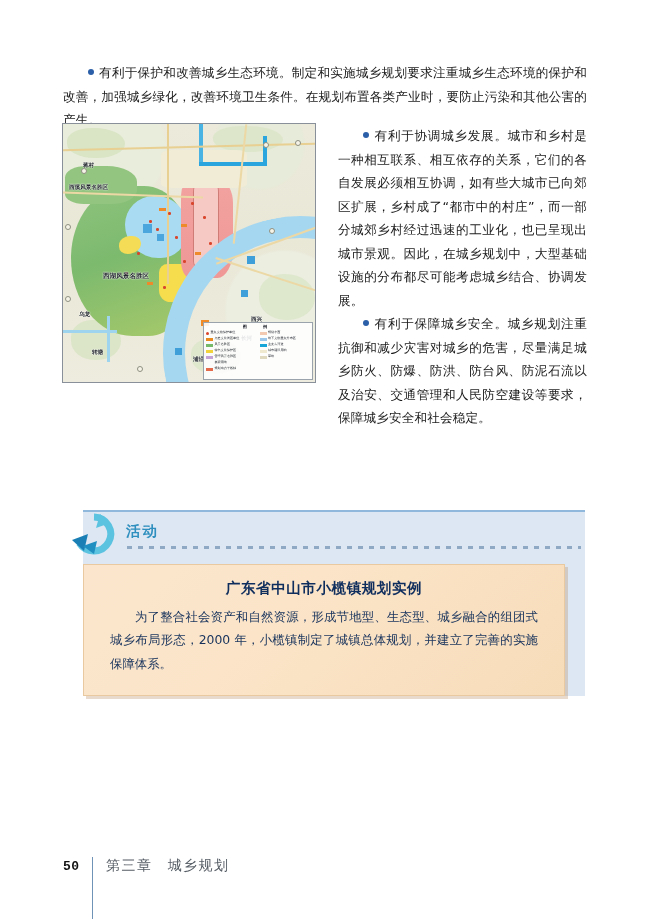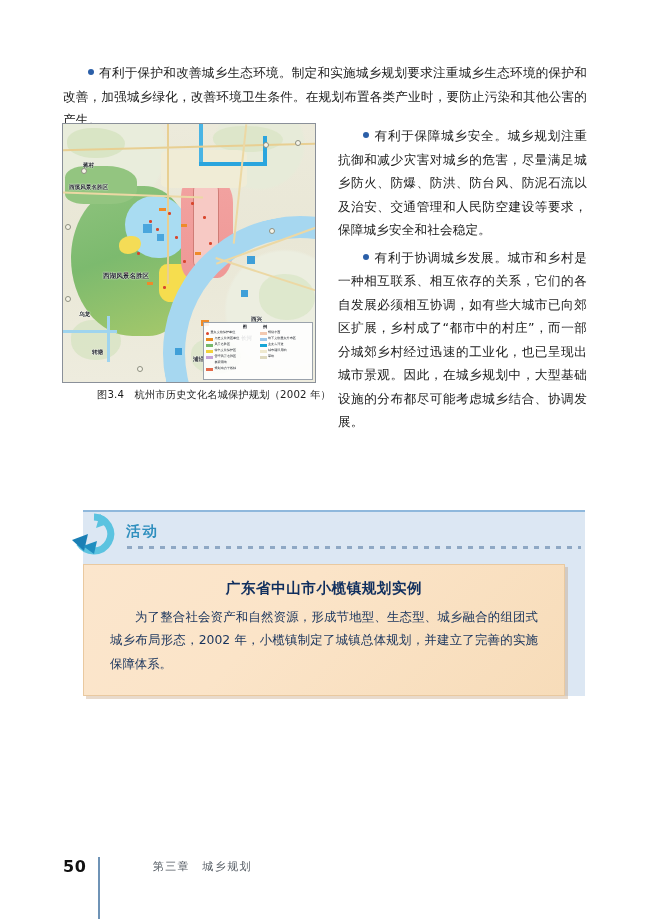--- a/index.html
+++ b/index.html
@@ -225,38 +225,38 @@
   
   #footer {
     position: absolute;
     left: 63px;
     top: 855px;
     display: flex;
     align-items: center;
     height: 22px;
   }
   #page-number {
-    font-size: 16px;
+    font-size: 13px;
     font-weight: bold;
     color: #111;
     letter-spacing: .5px;
+    font-family: Liberation Mono, monospace;
   }
   #footer-rule {
     width: 1.5px;
     background: #6f93b6;
     height: 62px;
     margin: 0 13px 0 12px;
     position: relative;
     top: 22px;
   }
   #footer-chapter {
-    font-size: 11px;
+    font-size: 14px;
     color: #555c64;
     letter-spacing: 1.4px;
-    margin-left: 40px;
   }
 </style>
 </head>
 <body>
 
 <div class="page">
 
   <div id="para-top" class="body-text indent">
     <span class="bullet-dot"></span><span>有利于保护和改善城乡生态环境。制定和实施城乡规划要求注重城乡生态环境的保护和改善，加强城乡绿化，改善环境卫生条件。在规划布置各类产业时，要防止污染和其他公害的产生。</span>
   </div>
@@ -414,49 +414,48 @@
               </div>
               <div class="lg-row">
                 <span class="lg-sw" style="background: rgb(222, 217, 191);"></span>
                 <span class="lg-tx">草地</span>
               </div>
             </div>
         </div>
       </div>
     </div>
 
-    <div id="fig-caption">图3.4　杭州市历史文化名城保护规划（2002 年）</div>
   </div>
 
   <div id="col-right">
+    <div class="body-text indent">
+      <span class="bullet-dot"></span><span>有利于协调城乡发展。城市和乡村是一种相互联系、相互依存的关系，它们的各自发展必须相互协调，如有些大城市已向郊区扩展，乡村成了“都市中的村庄”，而一部分城郊乡村经过迅速的工业化，也已呈现出城市景观。因此，在城乡规划中，大型基础设施的分布都尽可能考虑城乡结合、协调发展。</span>
+    </div>
     <div class="body-text indent" style="margin-bottom:4px;">
       <span class="bullet-dot"></span><span>有利于保障城乡安全。城乡规划注重抗御和减少灾害对城乡的危害，尽量满足城乡防火、防爆、防洪、防台风、防泥石流以及治安、交通管理和人民防空建设等要求，保障城乡安全和社会稳定。</span>
-    </div>
-    <div class="body-text indent">
-      <span class="bullet-dot"></span><span>有利于协调城乡发展。城市和乡村是一种相互联系、相互依存的关系，它们的各自发展必须相互协调，如有些大城市已向郊区扩展，乡村成了“都市中的村庄”，而一部分城郊乡村经过迅速的工业化，也已呈现出城市景观。因此，在城乡规划中，大型基础设施的分布都尽可能考虑城乡结合、协调发展。</span>
     </div>
   </div>
 
 
   <div id="activity-box">
     <div id="activity-header">
       <svg id="cycle-icon" viewBox="0 0 48 48">
         <path d="M24 7 A17 17 0 1 1 9.4 33.2" fill="none" stroke="#5bc3e0" stroke-width="7" stroke-linecap="butt"></path>
         <path d="M24 7 A17 17 0 0 0 9.4 33.2" fill="none" stroke="#2a9fc9" stroke-width="7" stroke-linecap="butt" opacity="0"></path>
         <polygon points="2,30 18,24 14,41" fill="#1a7fb5"></polygon>
         <polygon points="30,4 40,13 26,18" fill="#5bc3e0"></polygon>
         <path d="M13 36 L27 31 L24 44 Z" fill="#1f8ec0"></path>
       </svg>
       <div id="activity-title">活动</div>
       <div id="activity-dots"></div>
     </div>
 
     <div id="inner-card">
       <div id="case-title">广东省中山市小榄镇规划实例</div>
-      <div class="case-para">为了整合社会资产和自然资源，形成节地型、生态型、城乡融合的组团式城乡布局形态，2002 年，小榄镇制定了城镇总体规划，并建立了完善的实施保障体系。</div>
+      <div class="case-para">为了整合社会资产和自然资源，形成节地型、生态型、城乡融合的组团式城乡布局形态，2000 年，小榄镇制定了城镇总体规划，并建立了完善的实施保障体系。</div>
     </div>
   </div>
 
   <div id="footer">
     <span id="page-number">50</span>
     <span id="footer-rule"></span>
     <span id="footer-chapter">第三章　城乡规划</span>
   </div>
 
 </div>

